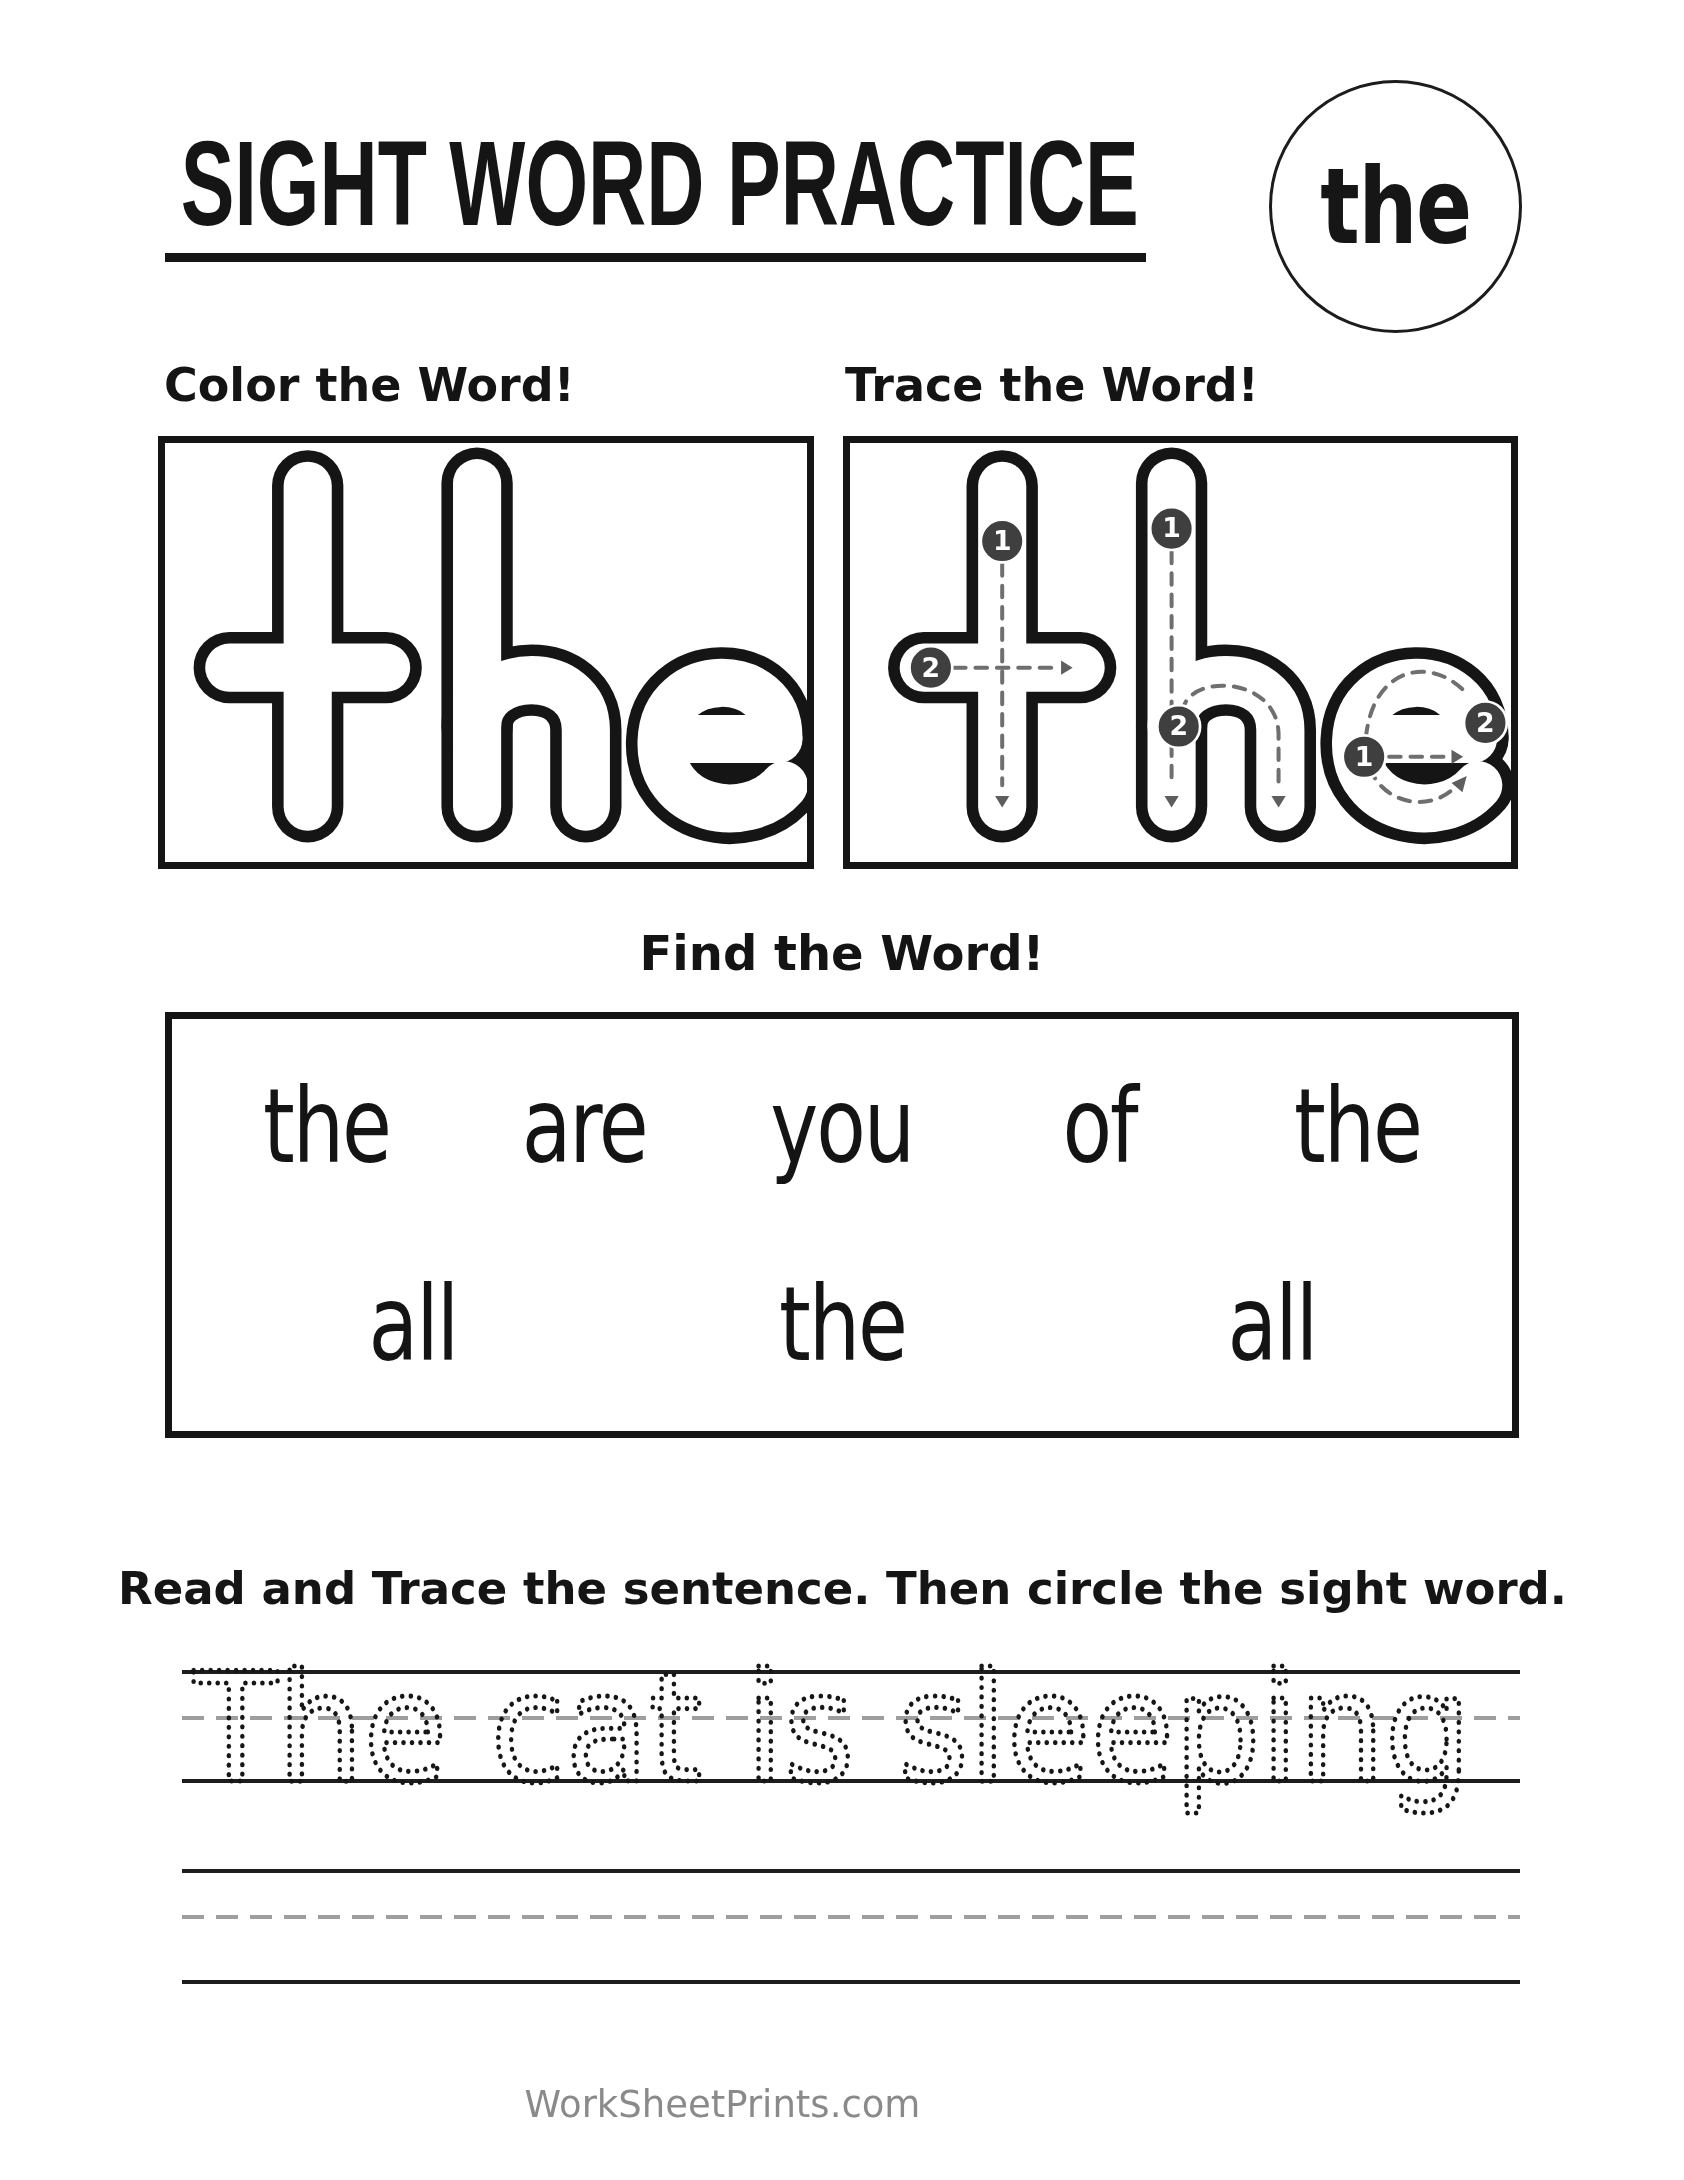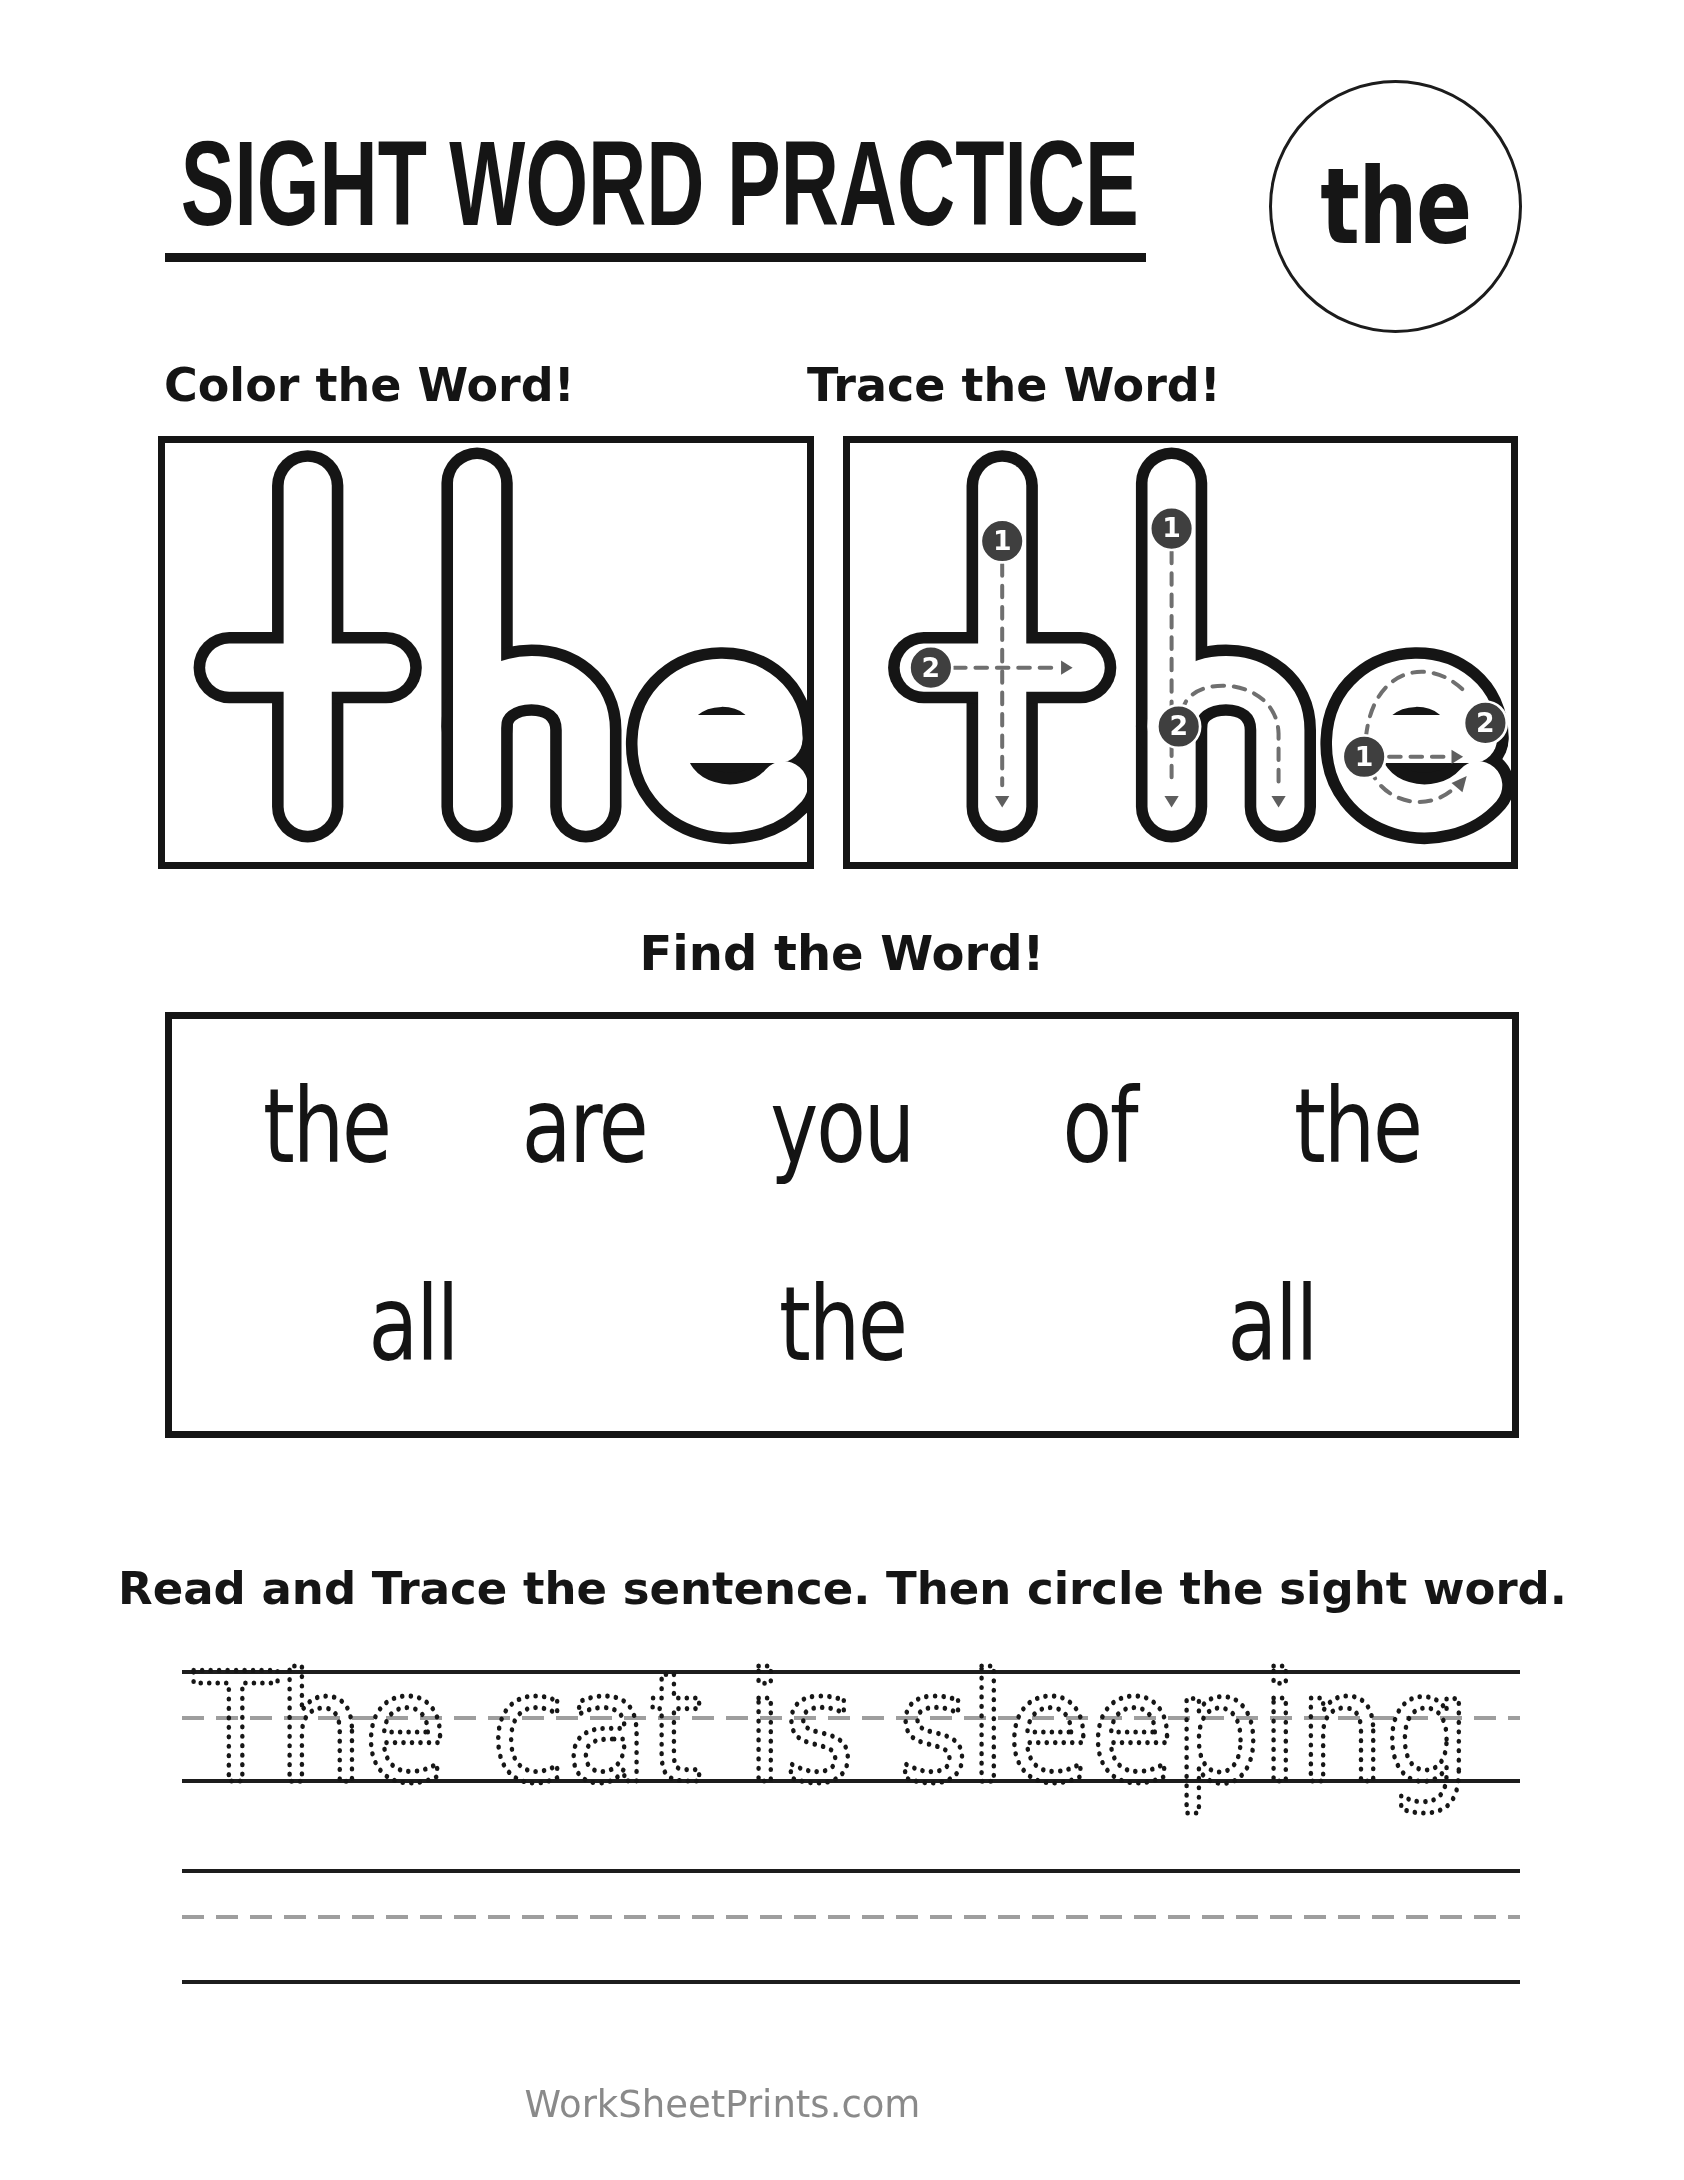--- a/index.html
+++ b/index.html
@@ -11,21 +11,21 @@
   .title-svg text{font-family:"Liberation Sans",sans-serif;font-weight:bold;}
   .title-underline{left:165px;top:253px;width:981px;height:9.4px;background:#151515;}
   .badge{left:1269px;top:80px;width:247px;height:247px;border:3.4px solid #1c1c1c;
          border-radius:50%;display:flex;align-items:center;justify-content:center;background:#fff;}
   .badge span{font-size:106px;font-weight:bold;color:#161616;display:inline-block;
               transform:scaleX(.78);letter-spacing:-1.7px;}
 
   
   .sec-label{font-size:46px;font-weight:bold;color:#141414;white-space:nowrap;}
   .label-color{left:148px;top:358px;margin-left:16px;}
-  .label-trace{left:807px;top:358px;}
+  .label-trace{left:845px;top:358px;}
 
   
   .frame{border:7.7px solid #151515;background:#fff;box-sizing:border-box;}
   .color-box{left:158px;top:436px;width:656px;height:433px;}
   .trace-box{left:843px;top:436px;width:675px;height:433px;}
   .frame svg{display:block;width:100%;height:100%;}
 
   
   .find-label{left:165px;top:925px;width:1354px;text-align:center;font-size:48px;
               font-weight:bold;color:#141414;}

